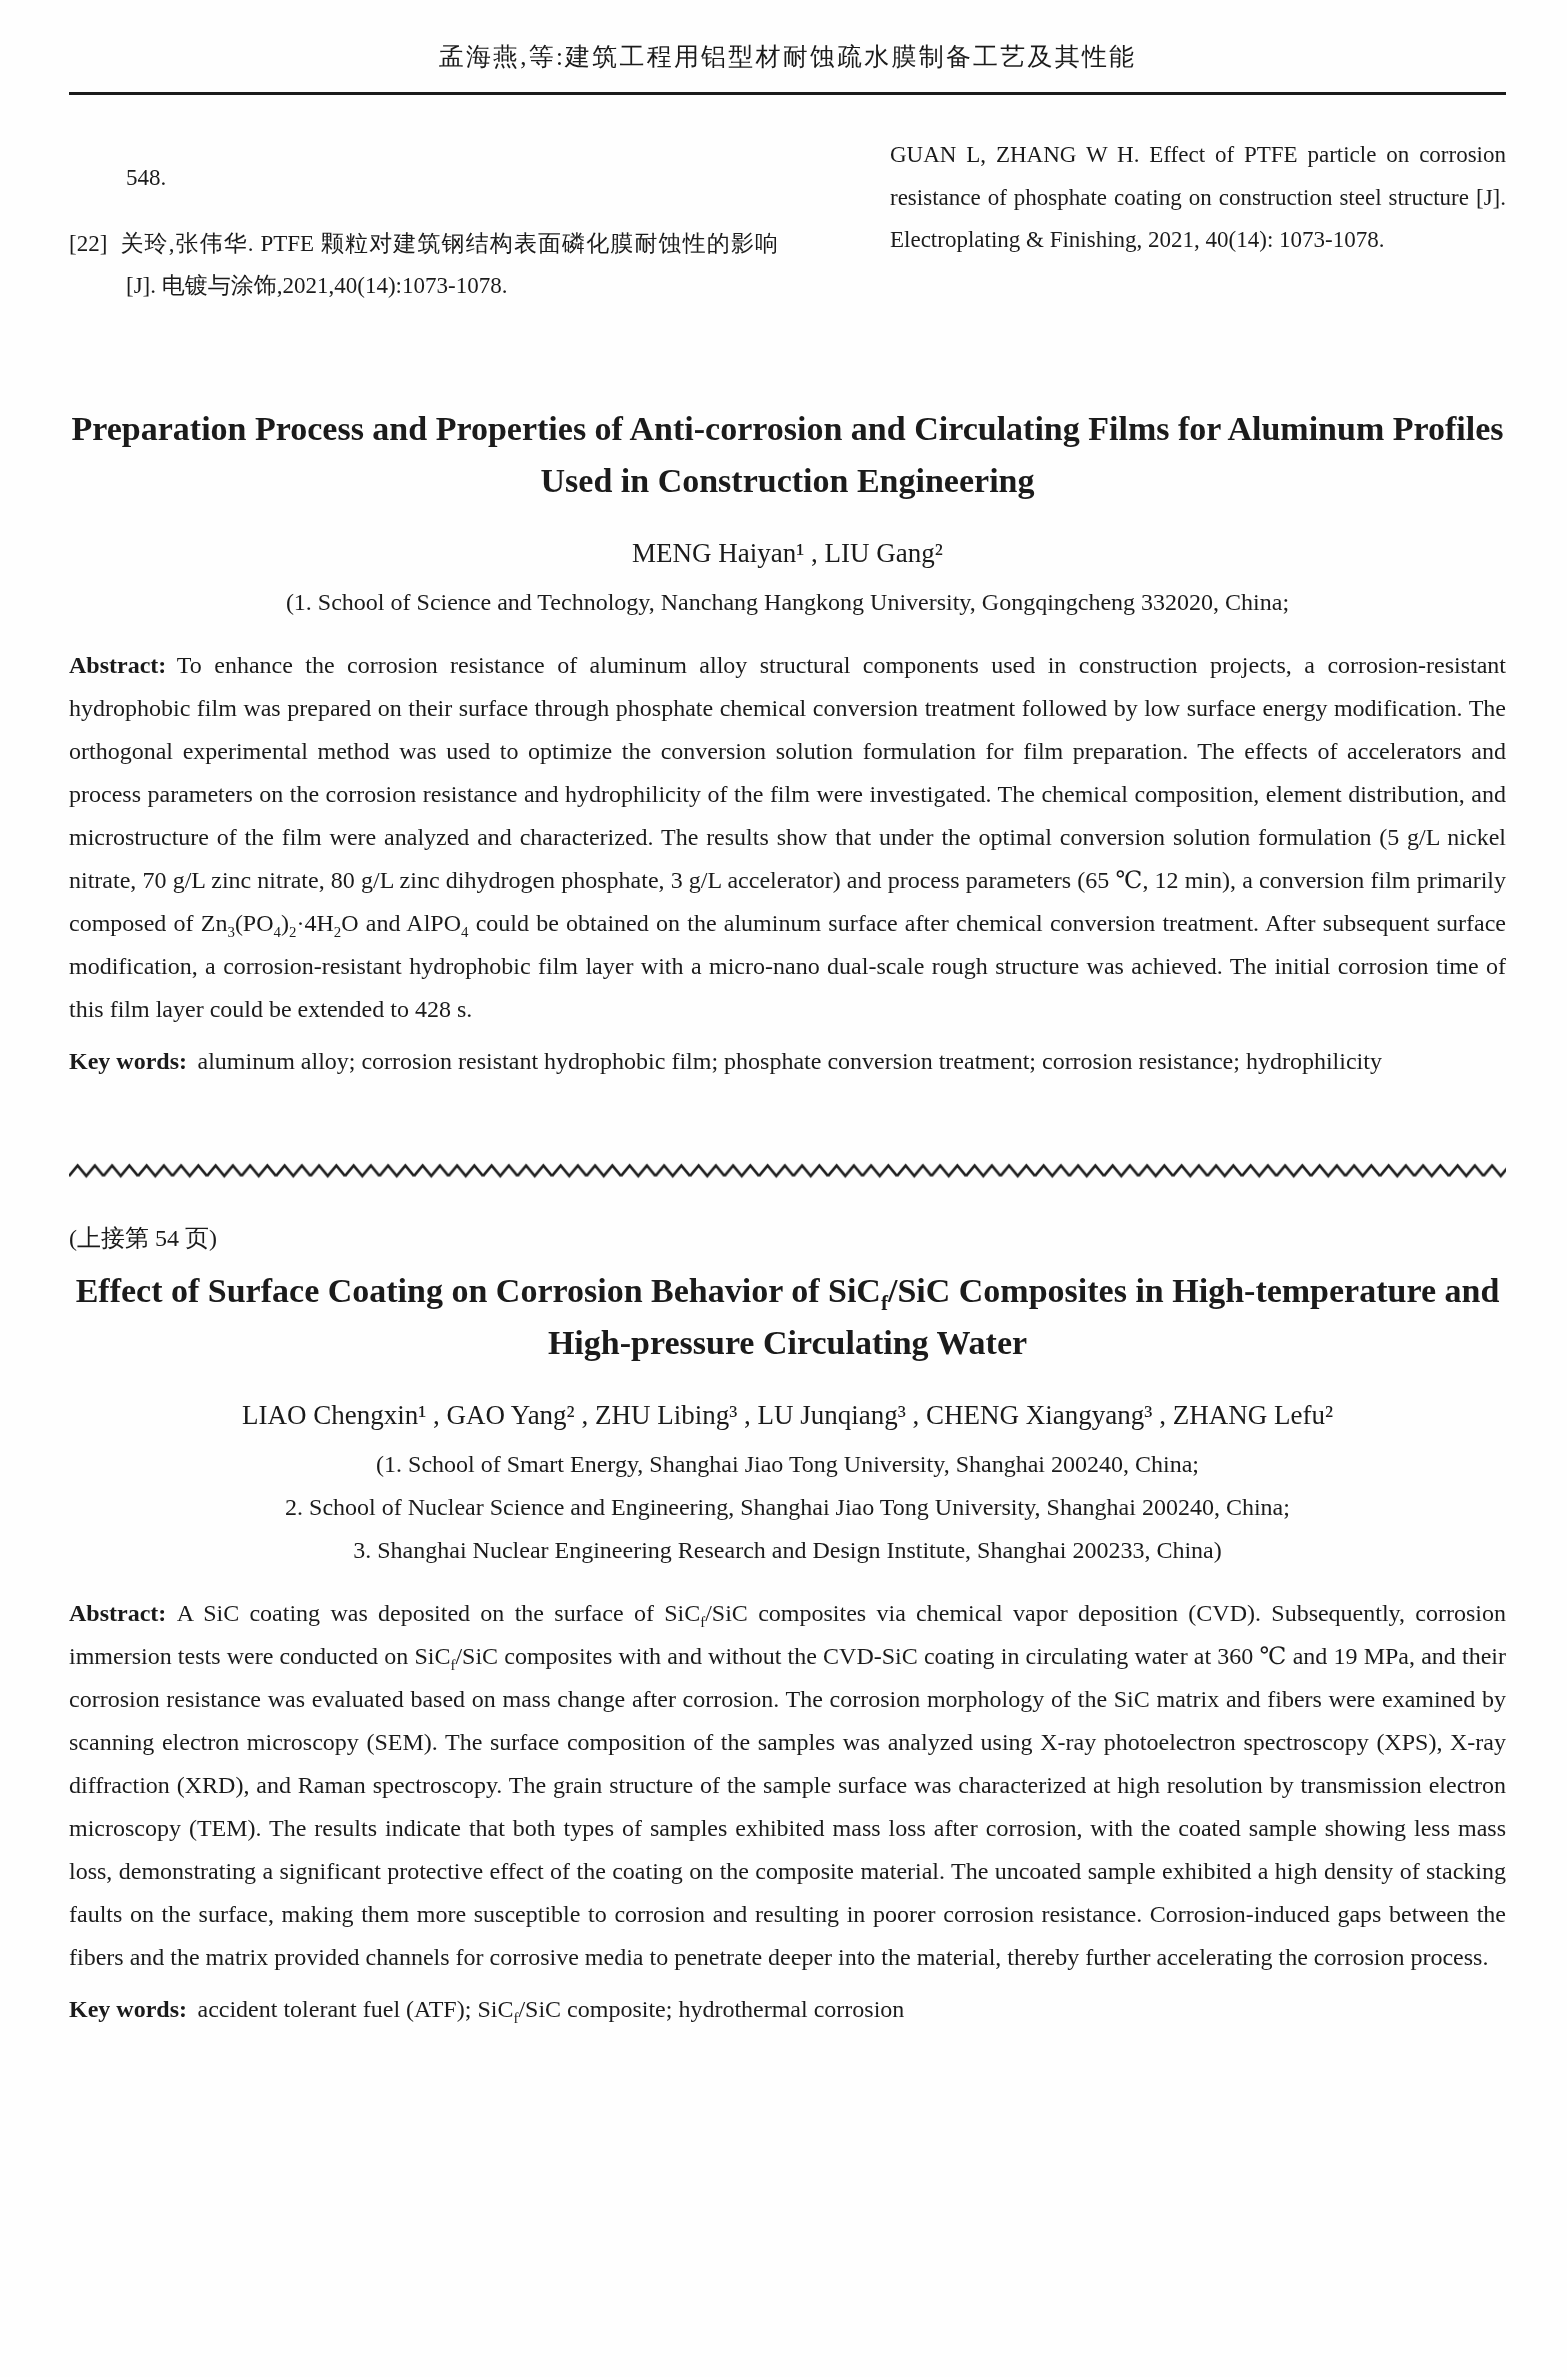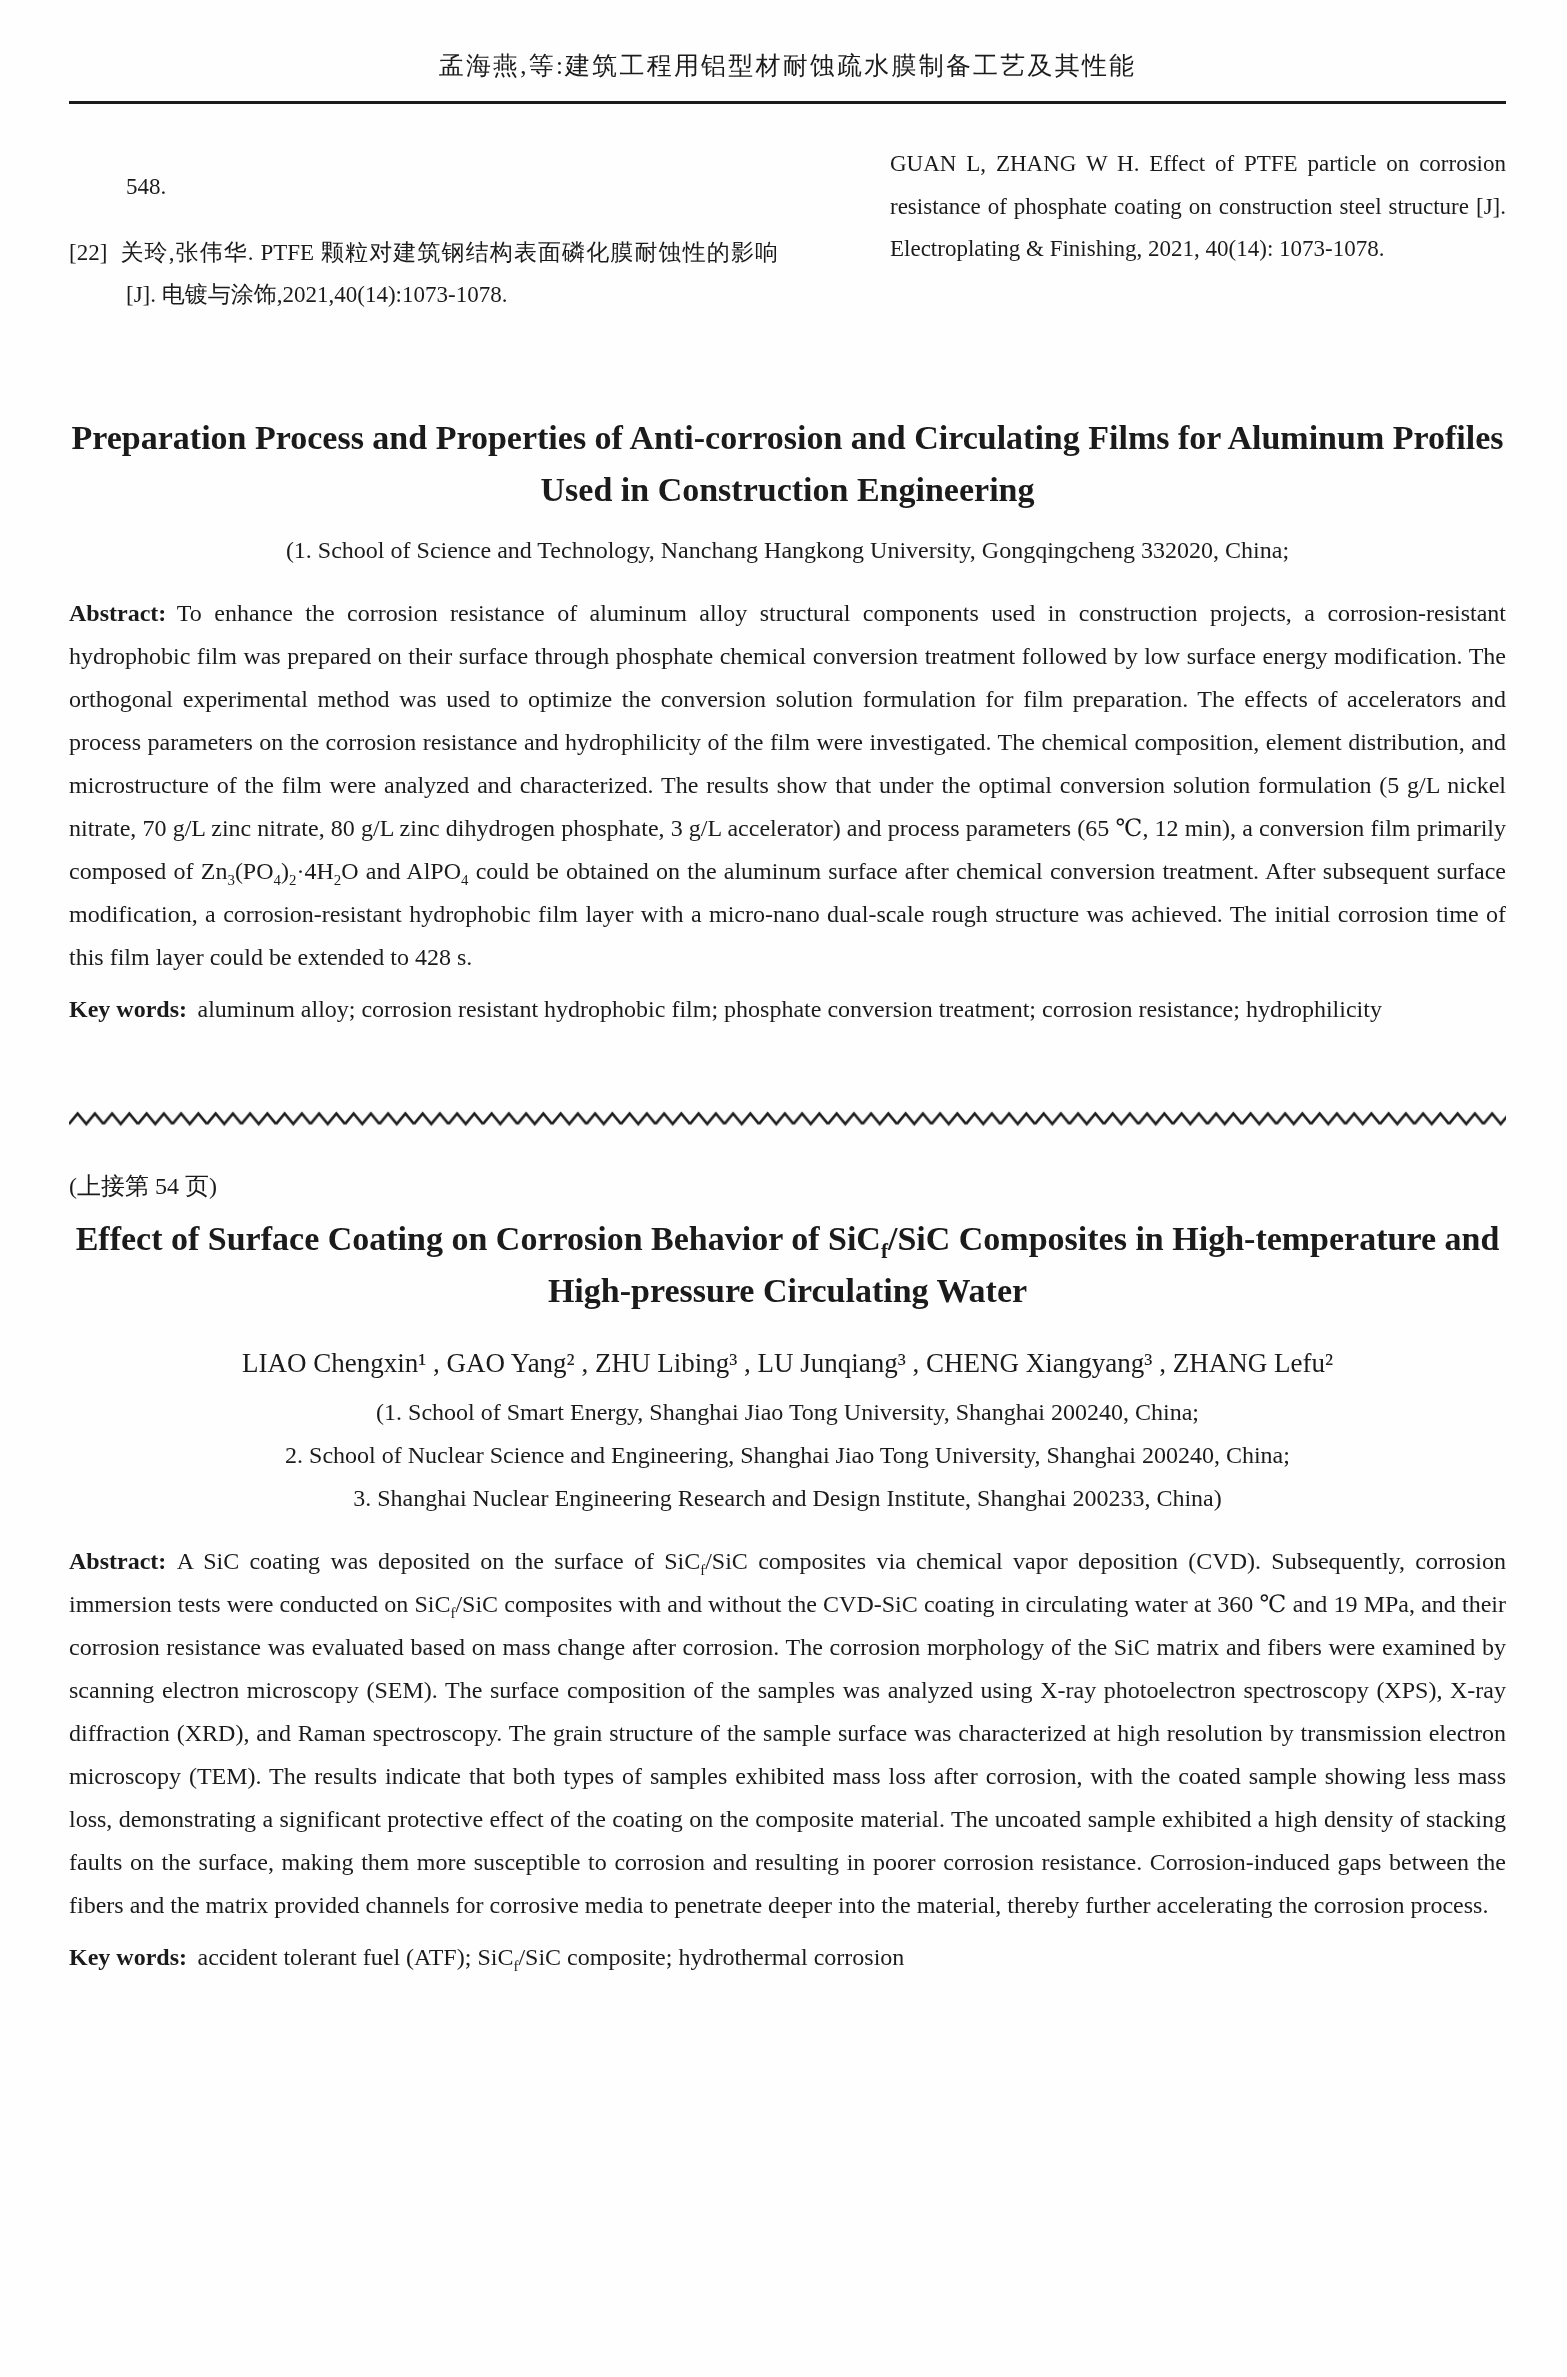--- a/index.html
+++ b/index.html
@@ -9,21 +9,21 @@
     color: #1b1b1b;
     -webkit-font-smoothing: antialiased;
   }
   .page {
     width: 1567px;
     height: 2377px;
     margin: 0 auto;
     background: #fefefe;
     position: relative;
     box-sizing: border-box;
-    padding: 32px 61px 0 69px;
+    padding: 23px 61px 0 69px;
     overflow: hidden;
   }
   
   .running-head {
     text-align: center;
     font-size: 25px;
     letter-spacing: 2.2px;
     padding-top: 16.5px;
   }
   .head-rule {
@@ -106,20 +106,21 @@
       <p class="ref-carryover">548.</p>
       <p class="ref-item"><span class="ref-num">[22]</span><span>关玲,张伟华. PTFE 颗粒对建筑钢结构表面磷化膜耐蚀性的影响[J]. 电镀与涂饰,2021,40(14):1073-1078.</span></p>
     </div>
     <div class="refs-right">
       <p class="ref-translation" style="margin:0;">GUAN L, ZHANG W H. Effect of PTFE particle on corrosion resistance of phosphate coating on construction steel structure [J]. Electroplating &amp; Finishing, 2021, 40(14): 1073-1078.</p>
     </div>
   </section>
 
   <article>
     <h1 class="paper-title">Preparation Process and Properties of Anti-corrosion and Circulating Films for Aluminum Profiles Used in Construction Engineering</h1>
+    <div class="authors">MENG Haiyan¹ , LIU Gang²</div>
     <div class="affils">
       <div>(1. School of Science and Technology, Nanchang Hangkong University, Gongqingcheng 332020, China;</div>
     </div>
     <p class="para"><span class="lbl">Abstract:</span><span>To enhance the corrosion resistance of aluminum alloy structural components used in construction projects, a corrosion-resistant hydrophobic film was prepared on their surface through phosphate chemical conversion treatment followed by low surface energy modification. The orthogonal experimental method was used to optimize the conversion solution formulation for film preparation. The effects of accelerators and process parameters on the corrosion resistance and hydrophilicity of the film were investigated. The chemical composition, element distribution, and microstructure of the film were analyzed and characterized. The results show that under the optimal conversion solution formulation (5 g/L nickel nitrate, 70 g/L zinc nitrate, 80 g/L zinc dihydrogen phosphate, 3 g/L accelerator) and process parameters (65 ℃, 12 min), a conversion film primarily composed of Zn<sub>3</sub>(PO<sub>4</sub>)<sub>2</sub>·4H<sub>2</sub>O and AlPO<sub>4</sub> could be obtained on the aluminum surface after chemical conversion treatment. After subsequent surface modification, a corrosion-resistant hydrophobic film layer with a micro-nano dual-scale rough structure was achieved. The initial corrosion time of this film layer could be extended to 428 s.</span></p>
     <p class="para keywords"><span class="lbl">Key words:</span><span>aluminum alloy; corrosion resistant hydrophobic film; phosphate conversion treatment; corrosion resistance; hydrophilicity</span></p>
   </article>
 
   <div class="divider-wrap">
     <svg width="100%" height="19.5" viewBox="0 0 1916 26">
       <defs>

